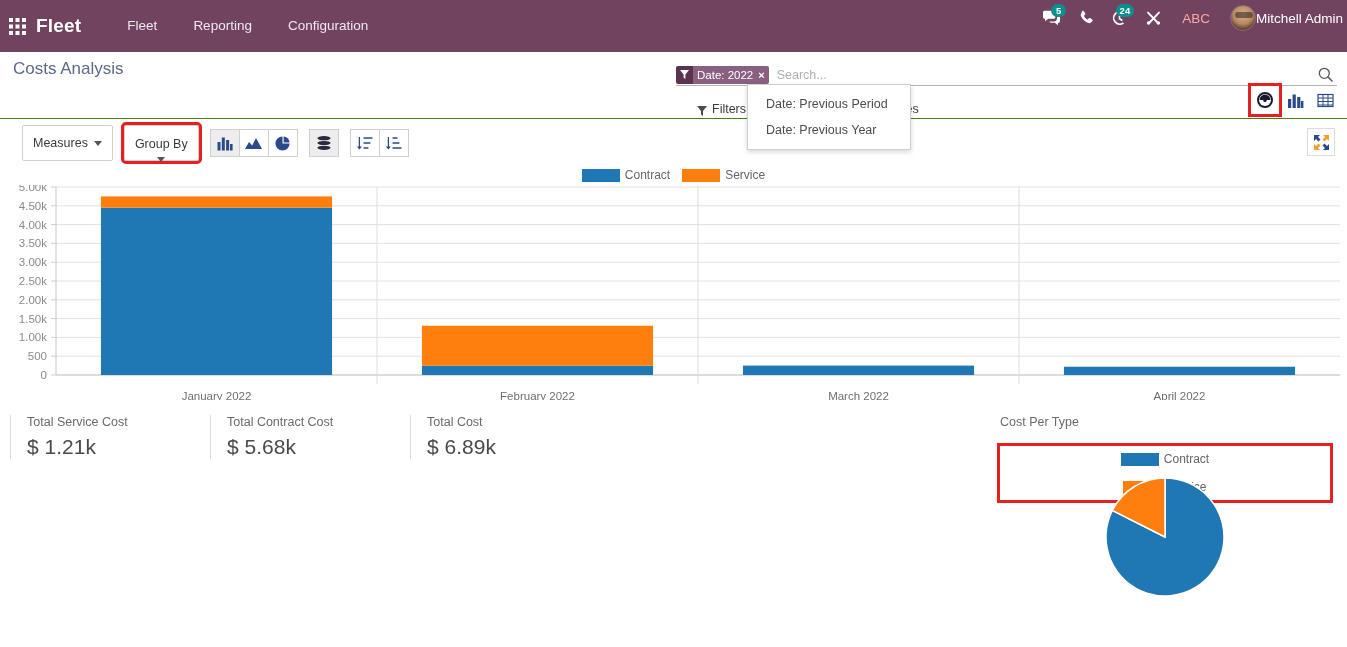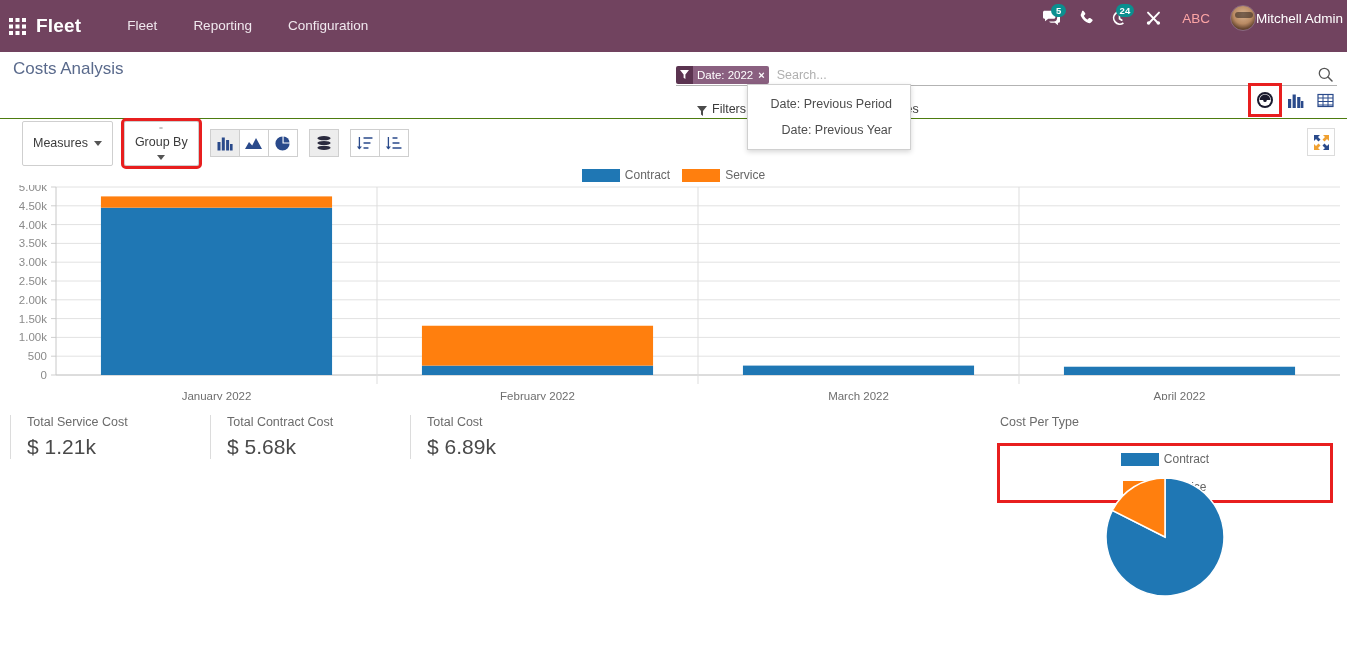--- a/index.html
+++ b/index.html
@@ -102,36 +102,36 @@
   }
   .vs-btn {
     width: 28px; height: 28px; display: flex; align-items: center; justify-content: center;
     cursor: pointer;
   }
 
   
   .dd-menu {
     position: absolute; left: 747px; top: 32px; width: 164px;
     background: #fff; border: 1px solid #d0d0d0;
-    box-shadow: 0 2px 5px rgba(0,0,0,.16); z-index: 40; padding: 6px 0; text-align: right;
+    box-shadow: 0 2px 5px rgba(0,0,0,.16); z-index: 40; padding: 6px 0;
   }
   .dd-menu-item {
     font-size: 12.5px; color: #4d4d4d; padding: 6px 18px; cursor: pointer; white-space: nowrap;
   }
 
   
   .graph-toolbar {
     display: flex; align-items: center; gap: 11px;
     padding: 10px 12px 8px 22px; position: relative; height: 46px;
   }
   .btn-outline {
     border: 1px solid #cfcfcf; background: #fff; border-radius: 2px;
     font-size: 12.5px; color: #3b3b3b; padding: 5px 10px;
     display: flex; align-items: center; gap: 6px; cursor: pointer;
-    white-space: nowrap; height: 45px;
+    white-space: nowrap; height: 36px;
   }
   .btn-group { display: flex; }
   .btn-group .ico-btn {
     border: 1px solid #cfcfcf; background: #fff;
     width: 30px; height: 28px; display: flex; align-items: center; justify-content: center;
     cursor: pointer; margin-left: -1px;
   }
   .btn-group .ico-btn:first-child { margin-left: 0; }
   .btn-group .ico-btn.active { background: #ededed; }
   .caret { width: 0; height: 0; border-left: 4px solid transparent; border-right: 4px solid transparent; border-top: 5px solid #555; }

